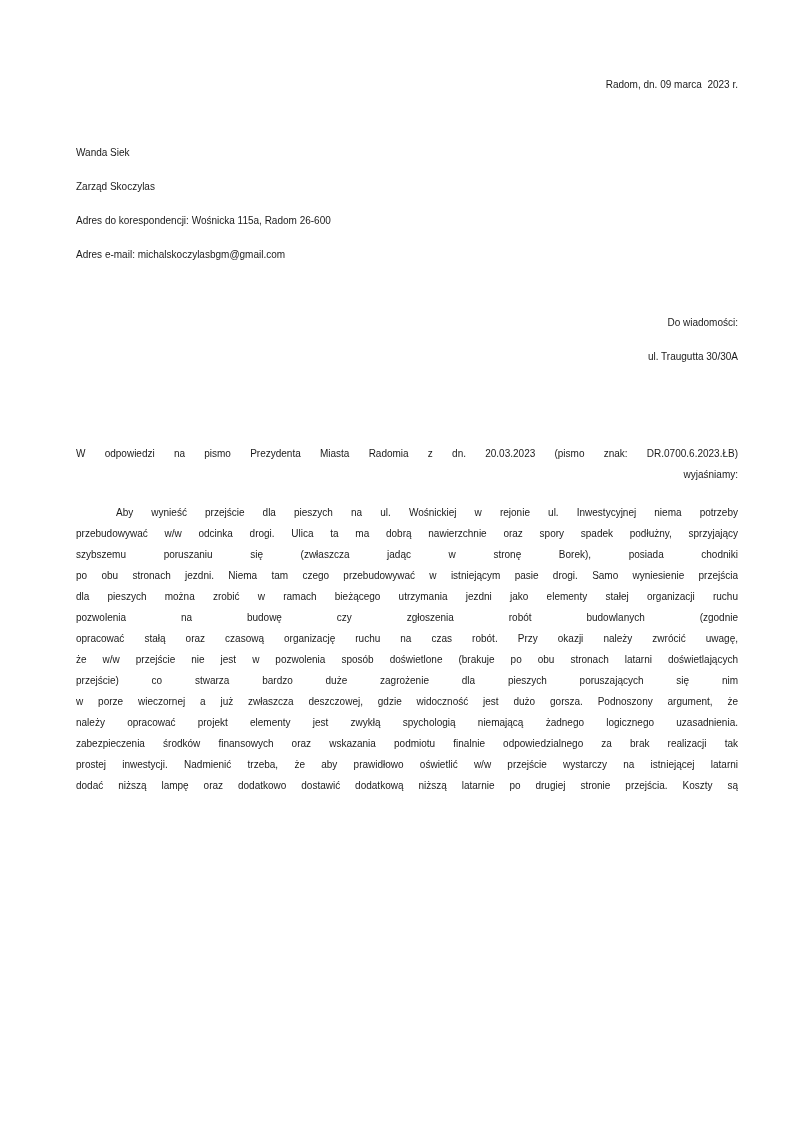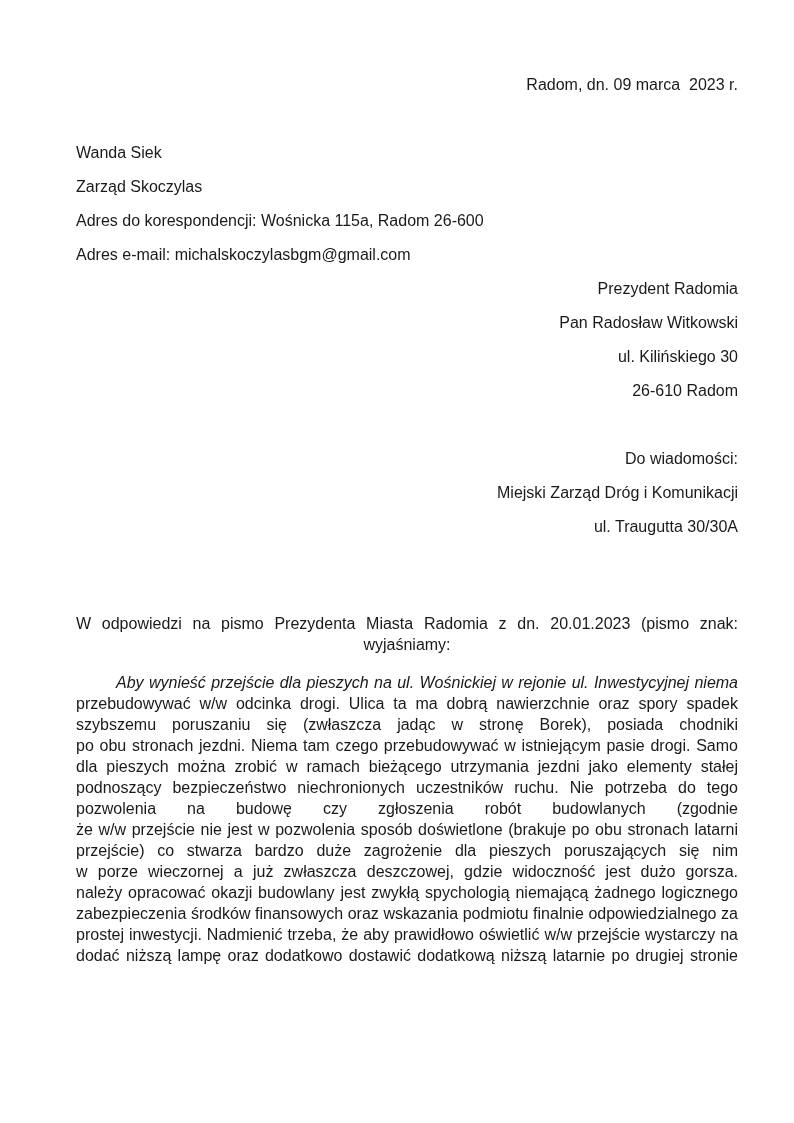--- a/index.html
+++ b/index.html
@@ -8,21 +8,21 @@
     background: #ffffff;
   }
   .page {
     position: relative;
     width: 794px;
     height: 1123px;
     box-sizing: border-box;
     background: var(--page-bg, #ffffff);
     color: var(--text-color, #1a1a1a);
     font-family: "Liberation Sans", "DejaVu Sans", sans-serif;
-    font-size: 16px;
+    font-size: 10px;
     padding: 74px 56px 0 76px;
     overflow: hidden;
   }
   
   .pline {
     height: 21px;
     line-height: 21px;
     margin: 0 0 13px 0;
     white-space: pre;           
   }
@@ -44,72 +44,65 @@
   }
   .jline::after {             
     content: "";
     display: inline-block;
     width: 100%;
     height: 0;
   }
   .plainline {
     height: 21px;
     line-height: 21px;
-    text-align: center;
+    text-align: right;
   }
-  .body-par .jline:first-child { text-indent: 40px; font-style: italic; }
+  .body-par .jline:first-child { text-indent: 40px; }
 </style>
 </head>
 <body>
 
 <div class="page">
 
   <div class="pline right">Radom, dn. 09 marca  2023 r.</div>
 
   <div class="spacer34"></div>
 
   <div>
     <div class="pline">Wanda Siek</div>
     <div class="pline">Zarząd Skoczylas</div>
     <div class="pline">Adres do korespondencji: Wośnicka 115a, Radom 26-600</div>
     <div class="pline">Adres e-mail: michalskoczylasbgm@gmail.com</div>
   </div>
 
-  <div class="right-block">
-    <div class="pline">Prezydent Radomia</div>
-    <div class="pline">Pan Radosław Witkowski</div>
-    <div class="pline">ul. Kilińskiego 30</div>
-    <div class="pline">26-610 Radom</div>
-  </div>
 
   <div class="spacer34"></div>
 
   <div class="right-block">
     <div class="pline">Do wiadomości:</div>
-    <div class="pline">Miejski Zarząd Dróg i Komunikacji</div>
     <div class="pline">ul. Traugutta 30/30A</div>
   </div>
 
   <div class="spacer63"></div>
 
   <div class="par">
-    <div class="jline">W odpowiedzi na pismo Prezydenta Miasta Radomia z dn. 20.01.2023 (pismo znak: DR.0700.6.2023.ŁB)</div>
+    <div class="jline">W odpowiedzi na pismo Prezydenta Miasta Radomia z dn. 20.03.2023 (pismo znak: DR.0700.6.2023.ŁB)</div>
     <div class="plainline">wyjaśniamy:</div>
   </div>
 
   <div class="body-par">
       <div class="jline">Aby wynieść przejście dla pieszych na ul. Wośnickiej w rejonie ul. Inwestycyjnej niema potrzeby</div>
       <div class="jline">przebudowywać w/w odcinka drogi. Ulica ta ma dobrą nawierzchnie oraz spory spadek podłużny, sprzyjający</div>
       <div class="jline">szybszemu poruszaniu się (zwłaszcza jadąc w stronę Borek), posiada chodniki</div>
       <div class="jline">po obu stronach jezdni. Niema tam czego przebudowywać w istniejącym pasie drogi. Samo wyniesienie przejścia</div>
       <div class="jline">dla pieszych można zrobić w ramach bieżącego utrzymania jezdni jako elementy stałej organizacji ruchu</div>
-      <div class="jline">podnoszący bezpieczeństwo niechronionych uczestników ruchu. Nie potrzeba do tego żadnego trybu</div>
       <div class="jline">pozwolenia na budowę czy zgłoszenia robót budowlanych (zgodnie</div>
+      <div class="jline">opracować stałą oraz czasową organizację ruchu na czas robót. Przy okazji należy zwrócić uwagę,</div>
       <div class="jline">że w/w przejście nie jest w pozwolenia sposób doświetlone (brakuje po obu stronach latarni doświetlających</div>
       <div class="jline">przejście) co stwarza bardzo duże zagrożenie dla pieszych poruszających się nim</div>
       <div class="jline">w porze wieczornej a już zwłaszcza deszczowej, gdzie widoczność jest dużo gorsza. Podnoszony argument, że</div>
-      <div class="jline">należy opracować okazji budowlany jest zwykłą spychologią niemającą żadnego logicznego uzasadnienia.</div>
+      <div class="jline">należy opracować projekt elementy jest zwykłą spychologią niemającą żadnego logicznego uzasadnienia.</div>
       <div class="jline">zabezpieczenia środków finansowych oraz wskazania podmiotu finalnie odpowiedzialnego za brak realizacji tak</div>
       <div class="jline">prostej inwestycji. Nadmienić trzeba, że aby prawidłowo oświetlić w/w przejście wystarczy na istniejącej latarni</div>
       <div class="jline">dodać niższą lampę oraz dodatkowo dostawić dodatkową niższą latarnie po drugiej stronie przejścia. Koszty są</div>
     </div>
 
 </div>
 
 </body></html>

